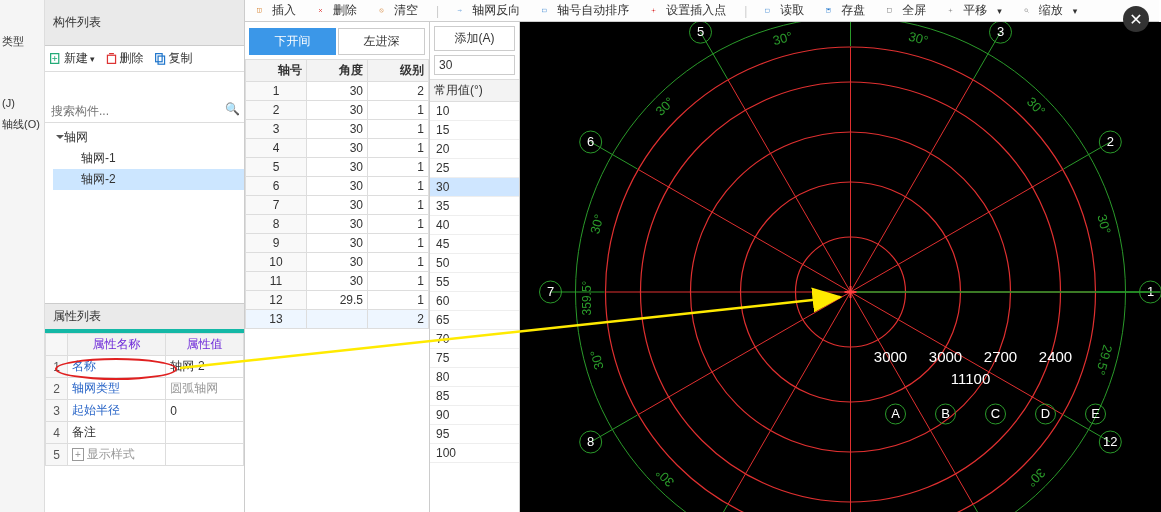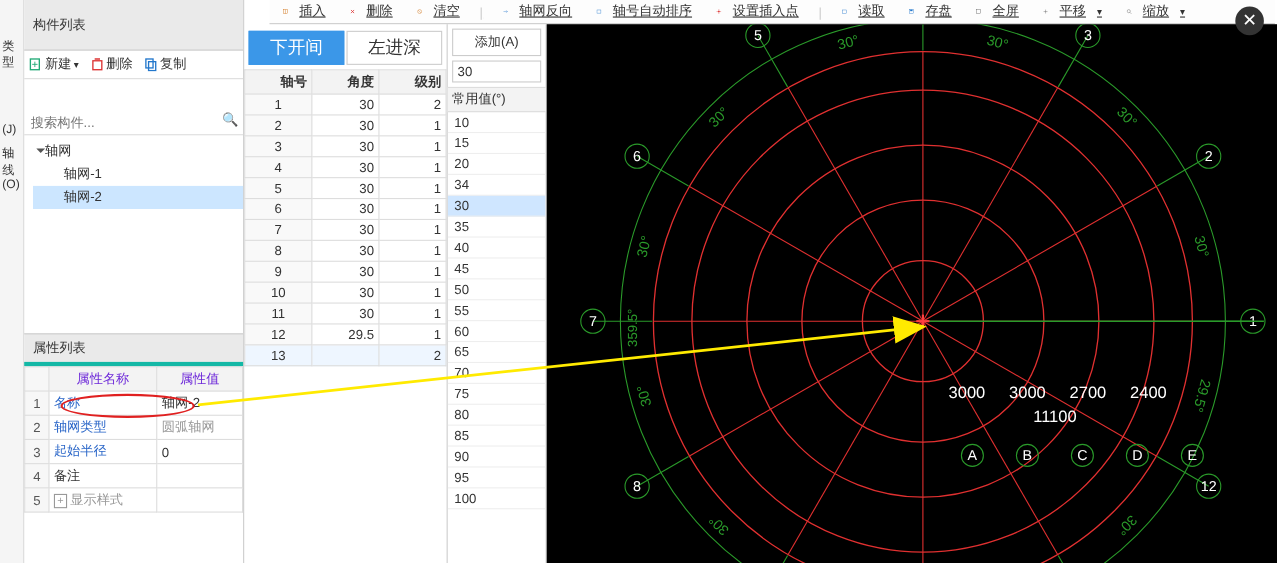--- a/index.html
+++ b/index.html
@@ -1,19 +1,19 @@
 <!DOCTYPE html>
 <html><head>
 <meta charset="utf-8">
 <style>
   * { box-sizing: border-box; margin: 0; padding: 0; }
   body { font-family: "Microsoft YaHei", Arial, sans-serif; font-size: 12px; background: #fff; color: #333; overflow: hidden; width: 1161px; height: 512px; position: relative; }
   .app { display: flex; height: 512px; }
   
-  .leftcol { width: 22px; border-right: 1px solid #ddd; padding-top: 30px; background: #f5f5f5; }
+  .leftcol { width: 45px; border-right: 1px solid #ddd; padding-top: 30px; background: #f5f5f5; }
   .leftcol div { padding: 4px 2px; font-size: 11px; cursor: pointer; }
   
   .components { width: 200px; border-right: 1px solid #ccc; display:flex; flex-direction:column; }
   .panel-header { background: #eaeaea; padding: 14px 8px; border-bottom: 1px solid #ccc; font-weight: normal; }
   .toolbar-small { padding: 4px; display:flex; gap:10px; border-bottom:1px solid #ddd; }
   .toolbar-small span { cursor:pointer; font-size:12px; display:flex; align-items:center; gap:2px;}
   .toolbar-small .ic { width:13px; height:13px; display:inline-block; }
   .search { display:flex; border-bottom:1px solid #ddd; padding:2px;margin-top:28px; }
   .search input { flex:1; border:none; outline:none; font-size:12px; padding:2px 4px; color:#888;}
   .search .mag { width:18px; text-align:center; color:#888; cursor:pointer;}
@@ -24,25 +24,25 @@
   .selected { background:#cce6ff; }
   .prop-header { background:#eaeaea; padding:4px 8px; border-top:1px solid #ccc; border-bottom:4px solid #14b8a6; }
   .prop-table { width:100%; border-collapse:collapse; font-size:12px; }
   .prop-table td, .prop-table th { border:1px solid #ddd; padding:2px 4px; height:20px; }
   .prop-table th { background:#f3f3f3; font-weight:normal; color:#6d28d9; }
   .prop-table .idx { width:22px; text-align:center; color:#555; background:#f7f7f7;}
   .link { color:#2a66c8; }
   .gray { color:#999;}
   
   .middle { width:185px; border-right:1px solid #ccc; display:flex; flex-direction:column; }
-  .top-toolbar { display:flex; gap:6px; padding:2px 4px; border-bottom:1px solid #ccc; font-size:12px; overflow:hidden; white-space:nowrap; position:absolute; left:245px; right:2px; top:0; height:22px; background:#fdfdfd; align-items:center;text-decoration:underline;}
+  .top-toolbar { display:flex; gap:6px; padding:2px 4px; border-bottom:1px solid #ccc; font-size:12px; overflow:hidden; white-space:nowrap; position:absolute; left:245px; right:2px; top:0; height:22px; background:#fdfdfd; align-items:center;}
   .top-toolbar span { display:flex; align-items:center; gap:2px; cursor:pointer; padding:0 4px;}
   .ticon { width:13px; height:13px; display:inline-block; }
   .tab-row { display:flex; margin-top:24px; gap:2px; padding:4px;}
-  .tab-btn { flex:1; border:1px solid #ccc; text-align:center; padding:4px 0; cursor:pointer; font-size:16px; background:#fff;}
+  .tab-btn { flex:1; border:1px solid #ccc; text-align:center; padding:4px 0; cursor:pointer; font-size:12px; background:#fff;}
   .tab-btn.active { background:#3b97e8; color:#fff; border-color:#3b97e8;}
   .grid-tbl { width:100%; border-collapse:collapse; font-size:12px;}
   .grid-tbl th, .grid-tbl td { border:1px solid #ddd; padding:2px 4px; text-align:right; height:19px;}
   .grid-tbl th { background:#f3f3f3; font-weight:bold; text-align:right;}
   .grid-tbl td:first-child { text-align:center; background:#f9f9f9;}
   .grid-tbl tr.selrow td { background:#eef6ff;}
   
   .common { width:90px; border-right:1px solid #ccc; display:flex; flex-direction:column; margin-top:22px;}
   .add-btn { margin:4px; border:1px solid #ccc; padding:3px 0; text-align:center; cursor:pointer; font-size:12px;}
   .val-in { margin:0 4px 4px; border:1px solid #ccc; padding:2px 4px; font-size:12px; }
@@ -331,21 +331,21 @@
   </div>
 
   <div class="common">
     <div class="add-btn"><span>添加(A)</span></div>
     <div class="val-in">30</div>
     <div class="list-hdr">常用值(°)</div>
     <div class="val-list" id="val-list">
         <div>10</div>
         <div>15</div>
         <div>20</div>
-        <div>34</div>
+        <div>25</div>
         <div class="hl">30</div>
         <div>35</div>
         <div>40</div>
         <div>45</div>
         <div>50</div>
         <div>55</div>
         <div>60</div>
         <div>65</div>
         <div>70</div>
         <div>75</div>

